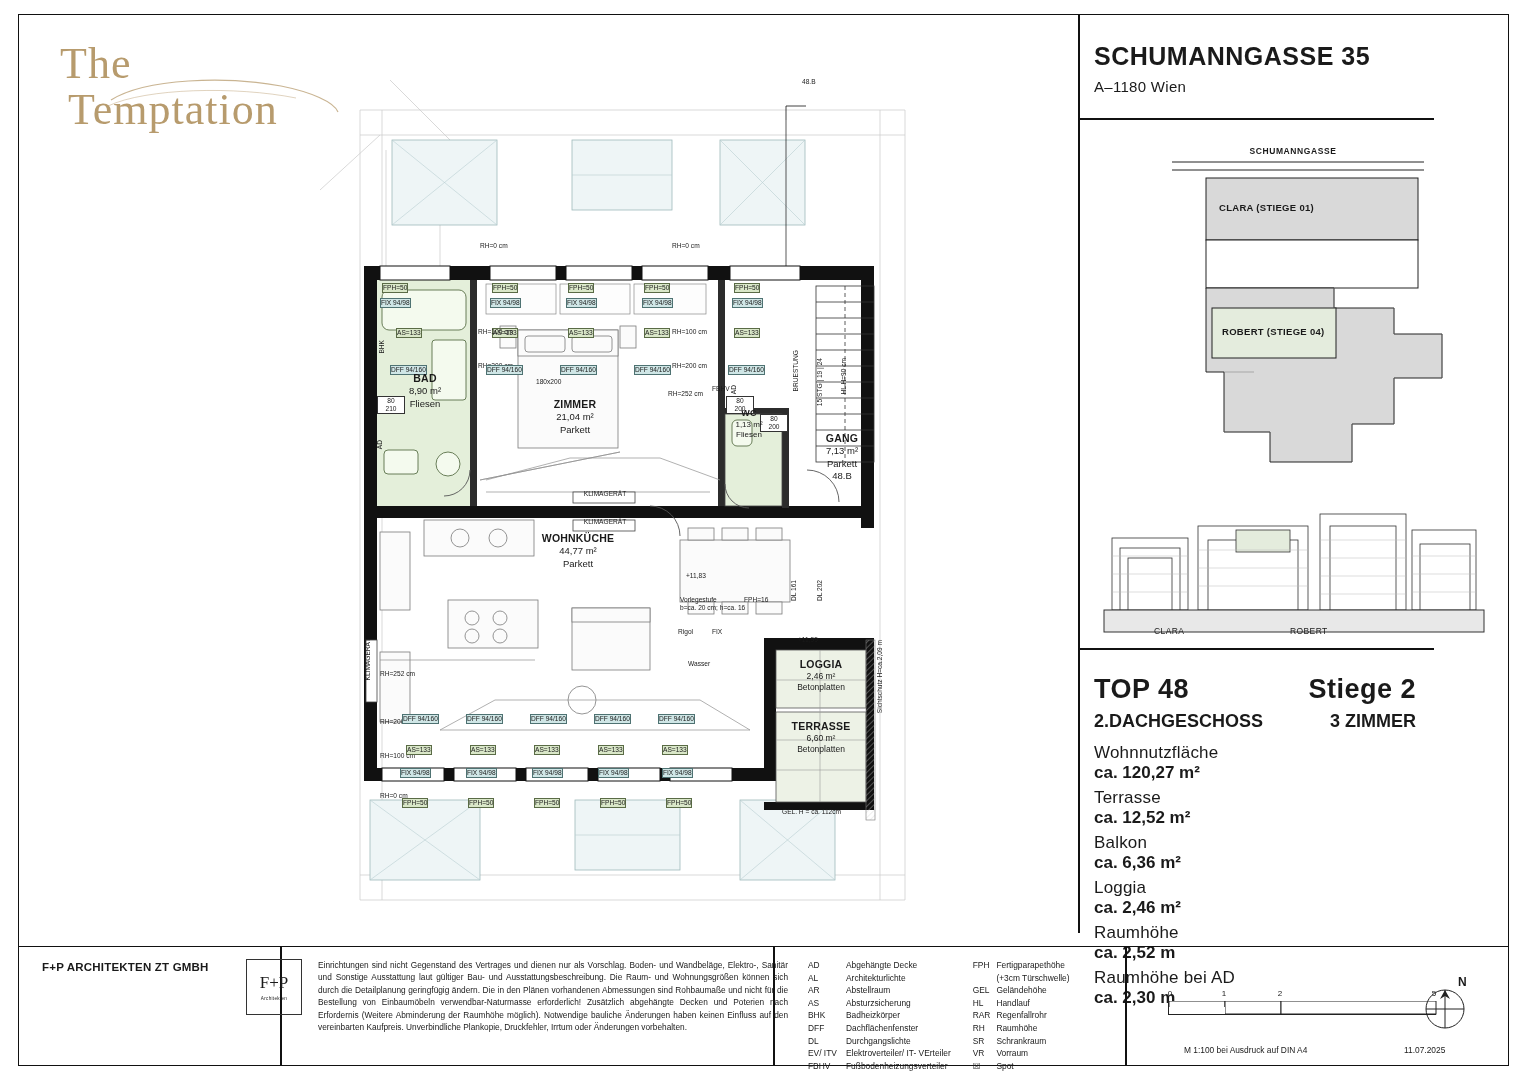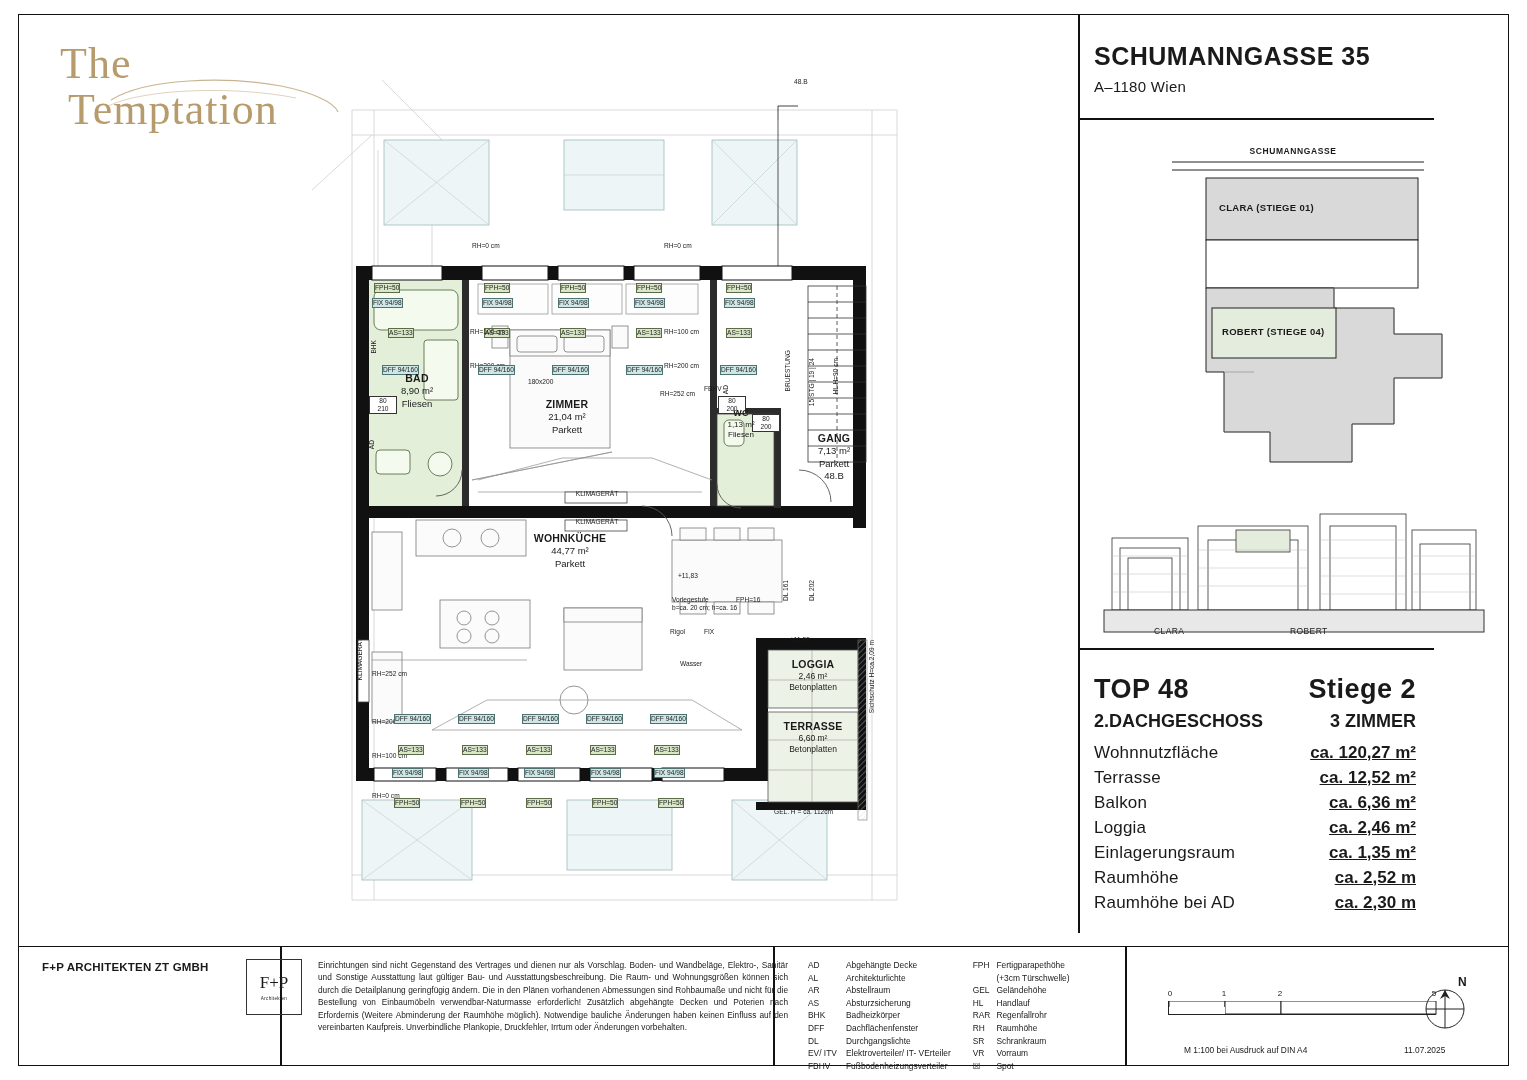--- a/index.html
+++ b/index.html
@@ -53,23 +53,23 @@
   .elev .basetxt { position:absolute; bottom:5px; font-size:8.5px; letter-spacing:.4px; }
 
   
   .topbox { position:absolute; left:0; right:0; top:648px; }
   .topline1 { display:flex; justify-content:space-between; padding:12px 18px 2px 14px; }
   .topline1 .t1 { font-size:27px; font-weight:bold; letter-spacing:.5px; }
   .topline1 .t2 { font-size:27px; font-weight:bold; letter-spacing:.5px; }
   .topline2 { display:flex; justify-content:space-between; padding:4px 18px 8px 14px; }
   .topline2 .t1 { font-size:18px; font-weight:bold; }
   .topline2 .t2 { font-size:18px; font-weight:bold; }
-  .arow { display:flex; justify-content:space-between; padding:2.5px 18px 2.5px 14px; font-size:17px; }
+  .arow { display:flex; padding:2.5px 18px 2.5px 14px; font-size:17px;flex-direction:column; }
   .arow .k { letter-spacing:.2px; }
-  .arow .v { font-weight:bold;text-decoration:underline; }
+  .arow .v { font-weight:bold; }
 
   
   .bottombar { position:absolute; left:18px; right:18px; bottom:14px; height:120px; border-top:1.5px solid #111; }
   .vsep { position:absolute; top:0; bottom:0; width:1.5px; background:#111; }
 
   .office { position:absolute; left:24px; top:14px; width:230px; }
   .office .oname { font-size:11.5px; font-weight:bold; letter-spacing:.2px; }
   .office .oaddr { font-size:8.4px; line-height:1.55; margin-top:12px; color:#111; }
   .fpmark {
     position:absolute; left:228px; top:12px; width:56px; height:56px; border:1px solid #333;
@@ -91,21 +91,21 @@
 
   .scalebox { position:absolute; left:1150px; top:42px; width:290px; }
   .scalebar { position:relative; height:14px; width:268px; border:1px solid #222; border-top:none; }
   .scaleticks { position:relative; height:12px; width:268px; font-size:8px; }
   .scaleticks span { position:absolute; top:0; transform:translateX(-50%); }
   .scalenote { position:absolute; top:56px; left:0; font-size:8.4px;margin-left:16px; }
   .scaledate { position:absolute; top:56px; left:236px; font-size:8.4px; }
   .compass { position:absolute; left:1398px; top:30px; width:58px; height:58px; }
 
   
-  .plan { position:absolute; left:312px; top:40px; width:740px; height:880px;text-decoration:underline; }
+  .plan { position:absolute; left:320px; top:40px; width:740px; height:880px;text-decoration:underline; }
   .plan svg { display:block; }
   .rlabel { position:absolute; text-align:center; font-size:9.5px; line-height:1.28; }
   .rlabel b { font-size:10.5px; font-weight:bold; letter-spacing:.2px; }
   .tag {
     position:absolute; font-size:6.6px; line-height:1.25; white-space:nowrap;
   }
   .tag.grn { background:#d9e7c8; border:.8px solid #5a6b46; }
   .tag.cyn { background:#cfe6e6; border:.8px solid #4e7272; }
   .tag.v { writing-mode:vertical-rl; transform:rotate(180deg); }
 </style>
@@ -543,24 +543,20 @@
       </div>
       <div class="arow">
         <span class="k">Balkon</span>
         <span class="v">ca. 6,36 m²</span>
       </div>
       <div class="arow">
         <span class="k">Loggia</span>
         <span class="v">ca. 2,46 m²</span>
       </div>
       <div class="arow">
-        <span class="k">Einlagerungsraum</span>
-        <span class="v">ca. 1,35 m²</span>
-      </div>
-      <div class="arow">
         <span class="k">Raumhöhe</span>
         <span class="v">ca. 2,52 m</span>
       </div>
       <div class="arow">
         <span class="k">Raumhöhe bei AD</span>
         <span class="v">ca. 2,30 m</span>
       </div>
     </div>
   </div>
 

